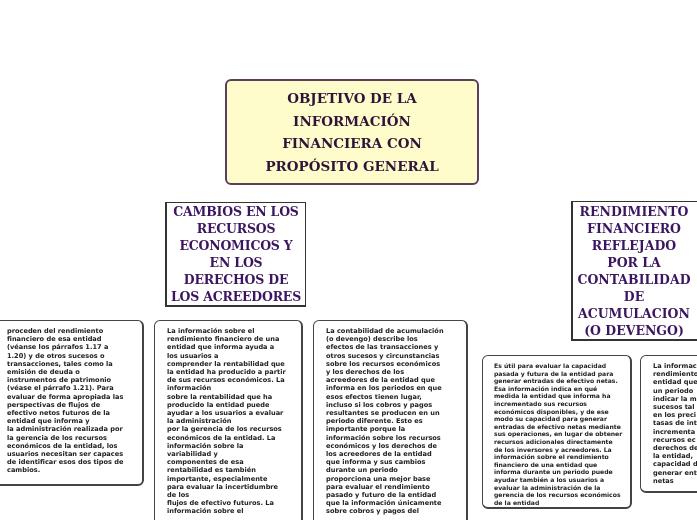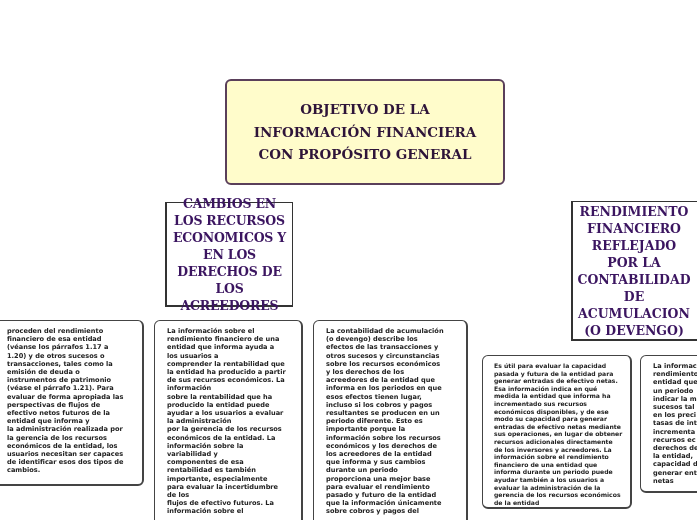--- a/index.html
+++ b/index.html
@@ -1,30 +1,30 @@
 <!DOCTYPE html>
 <html><head>
 <meta charset="utf-8">
 <style>
   html, body { margin:0; padding:0; }
   body { width:697px; height:520px; background:#ffffff; position:relative; overflow:hidden; font-family:"DejaVu Sans", sans-serif; }
   .central {
-    position:absolute; left:225px; top:79px; width:280px; height:106px;
+    position:absolute; left:225px; top:79px; width:254px; height:106px;
     background:#fffccb; border:2px solid #5a3f5a; border-radius:6px;
     box-sizing:border-box; display:flex; align-items:center; justify-content:center;
     text-align:center; color:#2e1439; font-family:"DejaVu Serif", serif; font-weight:bold;
     font-size:13.5px; line-height:22.5px; padding:0 20px;
   }
   .topic {
     position:absolute; box-sizing:border-box; background:#ffffff;
     border:1px solid #333333; border-left:2px solid #333; border-bottom:2px solid #333;
     color:#3b1560; font-family:"DejaVu Serif", serif; font-weight:bold; text-align:center;
     font-size:12.5px; line-height:17px; display:flex; align-items:center; justify-content:center;
   }
-  .t1 { left:165px; top:202px; width:128px; height:105px; padding:0 1px; letter-spacing:-0.2px; }
+  .t1 { left:165px; top:202px; width:141px; height:105px; padding:0 1px; letter-spacing:-0.2px; }
   .t2 { left:571px; top:201px; width:140px; height:140px; padding:0 2px; justify-content:flex-start; }
   .t2 span { display:block; width:118px;text-align:center; }
   .note {
     position:absolute; box-sizing:border-box; background:#ffffff;
     border:1px solid #444; border-right:2px solid #444; border-bottom:2px solid #444;
     border-radius:6px; color:#222; font-weight:bold; font-size:6.6px; line-height:8.2px;
     padding:6px 8px 6px 12px; overflow:hidden; white-space:pre-line;
   }
   .n1 { left:-8px; top:320px; width:152px; height:166px; padding-left:14px; }
   .n2 { left:154px; top:320px; width:149px; height:220px; }

